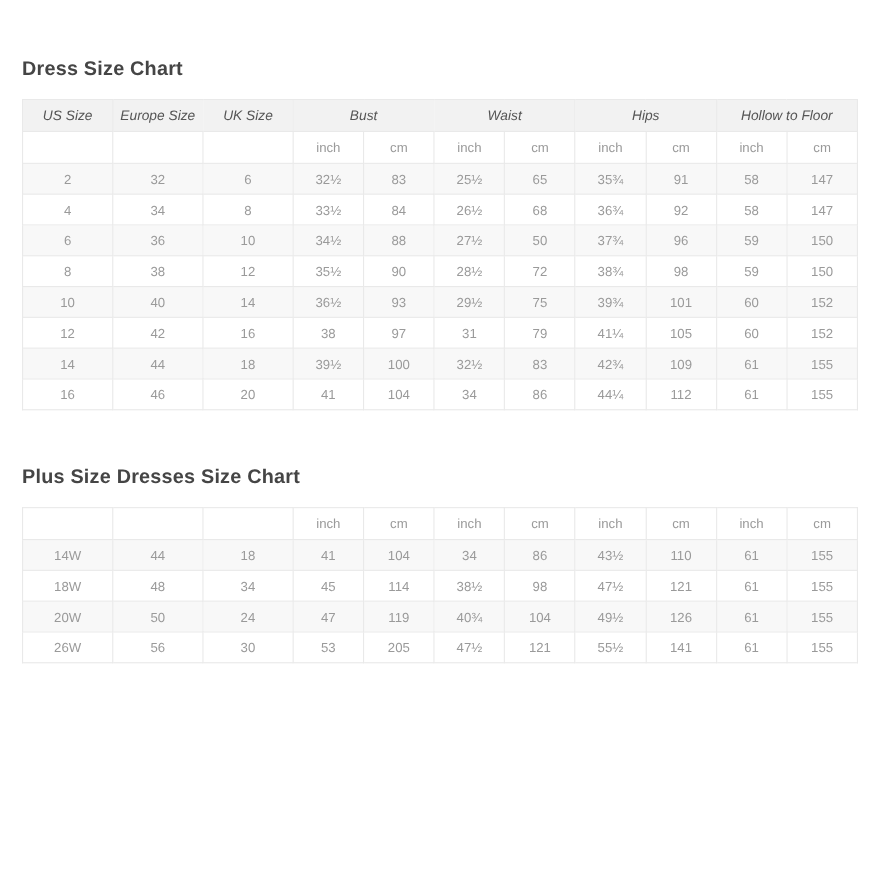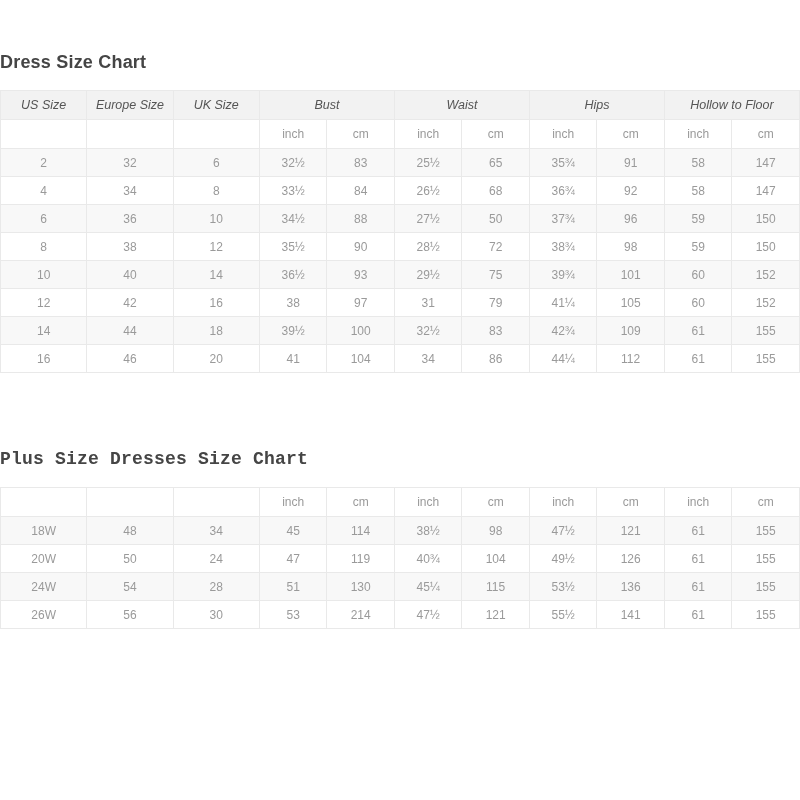--- a/index.html
+++ b/index.html
@@ -4,35 +4,35 @@
 <style>
   html, body {
     margin: 0;
     background: var(--page-bg, #ffffff);
     font-family: "Liberation Sans", "DejaVu Sans", sans-serif;
   }
   .page {
     width: 800px;
     height: 800px;
     box-sizing: border-box;
-    padding: 0 0;
+    padding: 0 20px;
     background: var(--page-bg, #ffffff);
     overflow: hidden;
   }
   h2.chart-title {
     margin: 0;
     padding: 0;
     font-size: 18px;
     line-height: 21px;
     font-weight: bold;
     color: var(--title-text, #454545);
     letter-spacing: 0.2px;
   }
   #title-1 { margin-top: 52px; margin-bottom: 17px; }
-  #title-2 { margin-top: 76px; margin-bottom: 17px; font-family: Liberation Mono, monospace; }
+  #title-2 { margin-top: 50px; margin-bottom: 17px; }
   table.size-table {
     width: 100%;
     border-collapse: collapse;
     table-layout: fixed;
   }
   col.col-wide { width: 10.8%; }
   col.col-unit { width: 8.45%; }
   .size-table th, .size-table td {
     border: 1px solid var(--border, #e9e9e9);
     text-align: center;
@@ -241,20 +241,33 @@
             <th>inch</th>
             <th>cm</th>
             <th>inch</th>
             <th>cm</th>
             <th>inch</th>
             <th>cm</th>
           </tr>
         </thead>
         <tbody>
           <tr>
+            <td>14W</td>
+            <td>44</td>
+            <td>18</td>
+            <td>41</td>
+            <td>104</td>
+            <td>34</td>
+            <td>86</td>
+            <td>43½</td>
+            <td>110</td>
+            <td>61</td>
+            <td>155</td>
+          </tr>
+          <tr>
             <td>18W</td>
             <td>48</td>
             <td>34</td>
             <td>45</td>
             <td>114</td>
             <td>38½</td>
             <td>98</td>
             <td>47½</td>
             <td>121</td>
             <td>61</td>
@@ -267,38 +280,25 @@
             <td>47</td>
             <td>119</td>
             <td>40¾</td>
             <td>104</td>
             <td>49½</td>
             <td>126</td>
             <td>61</td>
             <td>155</td>
           </tr>
           <tr>
-            <td>24W</td>
-            <td>54</td>
-            <td>28</td>
-            <td>51</td>
-            <td>130</td>
-            <td>45¼</td>
-            <td>115</td>
-            <td>53½</td>
-            <td>136</td>
-            <td>61</td>
-            <td>155</td>
-          </tr>
-          <tr>
             <td>26W</td>
             <td>56</td>
             <td>30</td>
             <td>53</td>
-            <td>214</td>
+            <td>205</td>
             <td>47½</td>
             <td>121</td>
             <td>55½</td>
             <td>141</td>
             <td>61</td>
             <td>155</td>
           </tr>
         </tbody>
       </table>
   </section>

